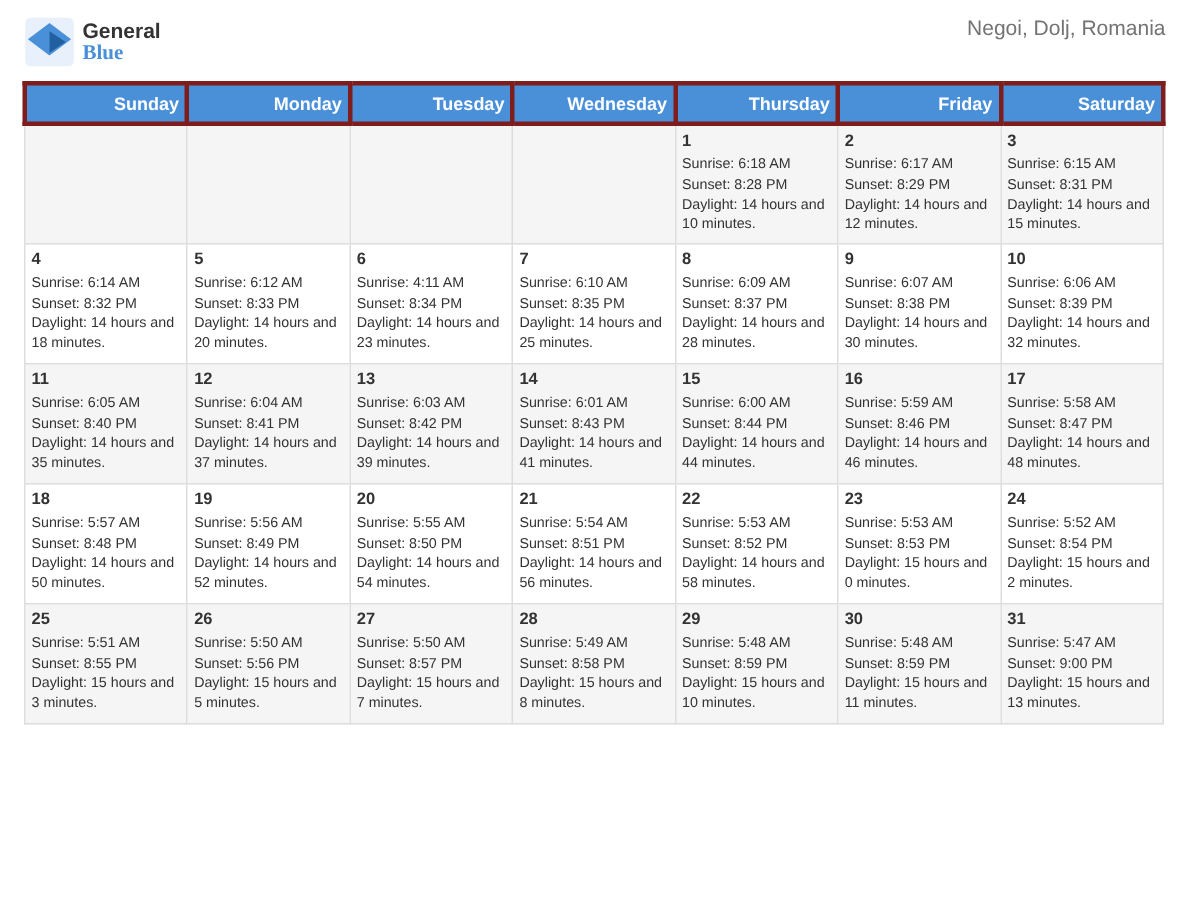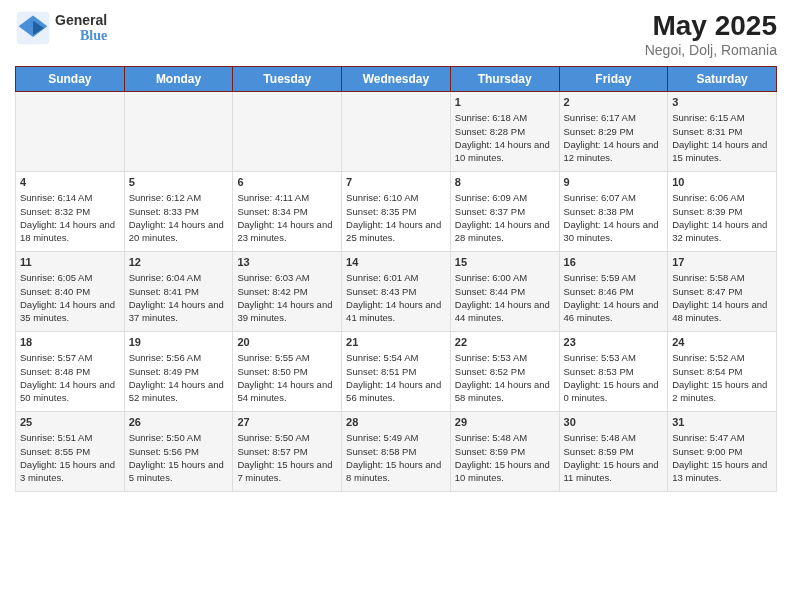--- a/index.html
+++ b/index.html
@@ -26,21 +26,20 @@
       display: flex;
       align-items: center;
       gap: 4px;
     }
     .logo-text {
       display: flex;
       flex-direction: column;
       font-size: 14px;
       font-weight: bold;
       line-height: 1.1;
-      text-align: right;
     }
     .logo-text span:first-child { color: #333; }
     .logo-text span:last-child { color: #4a90d9; font-family: Liberation Serif, serif; }
     .logo-icon {
       width: 36px;
       height: 36px;
     }
     .title-section {
       text-align: right;
     }
@@ -58,22 +57,22 @@
       width: 100%;
       border-collapse: collapse;
       font-size: 10px;
     }
     thead tr th {
       background-color: #4a90d9;
       color: #fff;
       font-size: 12px;
       font-weight: bold;
       padding: 5px 4px;
-      text-align: center;
-      border: 1px solid #7f1d1d;
+      text-align: right;
+      border: 3px solid #7f1d1d;
     }
     tbody tr td {
       vertical-align: top;
       padding: 3px 4px;
       border: 1px solid #ddd;
       width: calc(100% / 7);
       height: 80px;
       color: #333;
       font-size: 9.5px;
       line-height: 1.4;
@@ -113,21 +112,20 @@
         <rect x="2" y="2" width="36" height="36" rx="4" fill="#e8f0fb"></rect>
         <polygon points="20,6 36,18 20,30 4,18" fill="#4a90d9"></polygon>
         <polygon points="20,12 32,20 20,28" fill="#2060a0"></polygon>
       </svg>
       <div class="logo-text">
         <span>General</span>
         <span>Blue</span>
       </div>
     </div>
     <div class="title-section">
-      <h1>May 2025</h1>
       <h2>Negoi, Dolj, Romania</h2>
     </div>
   </div>
 
   <table>
     <thead>
       <tr id="header-row">
           <th>Sunday</th>
           <th>Monday</th>
           <th>Tuesday</th>

